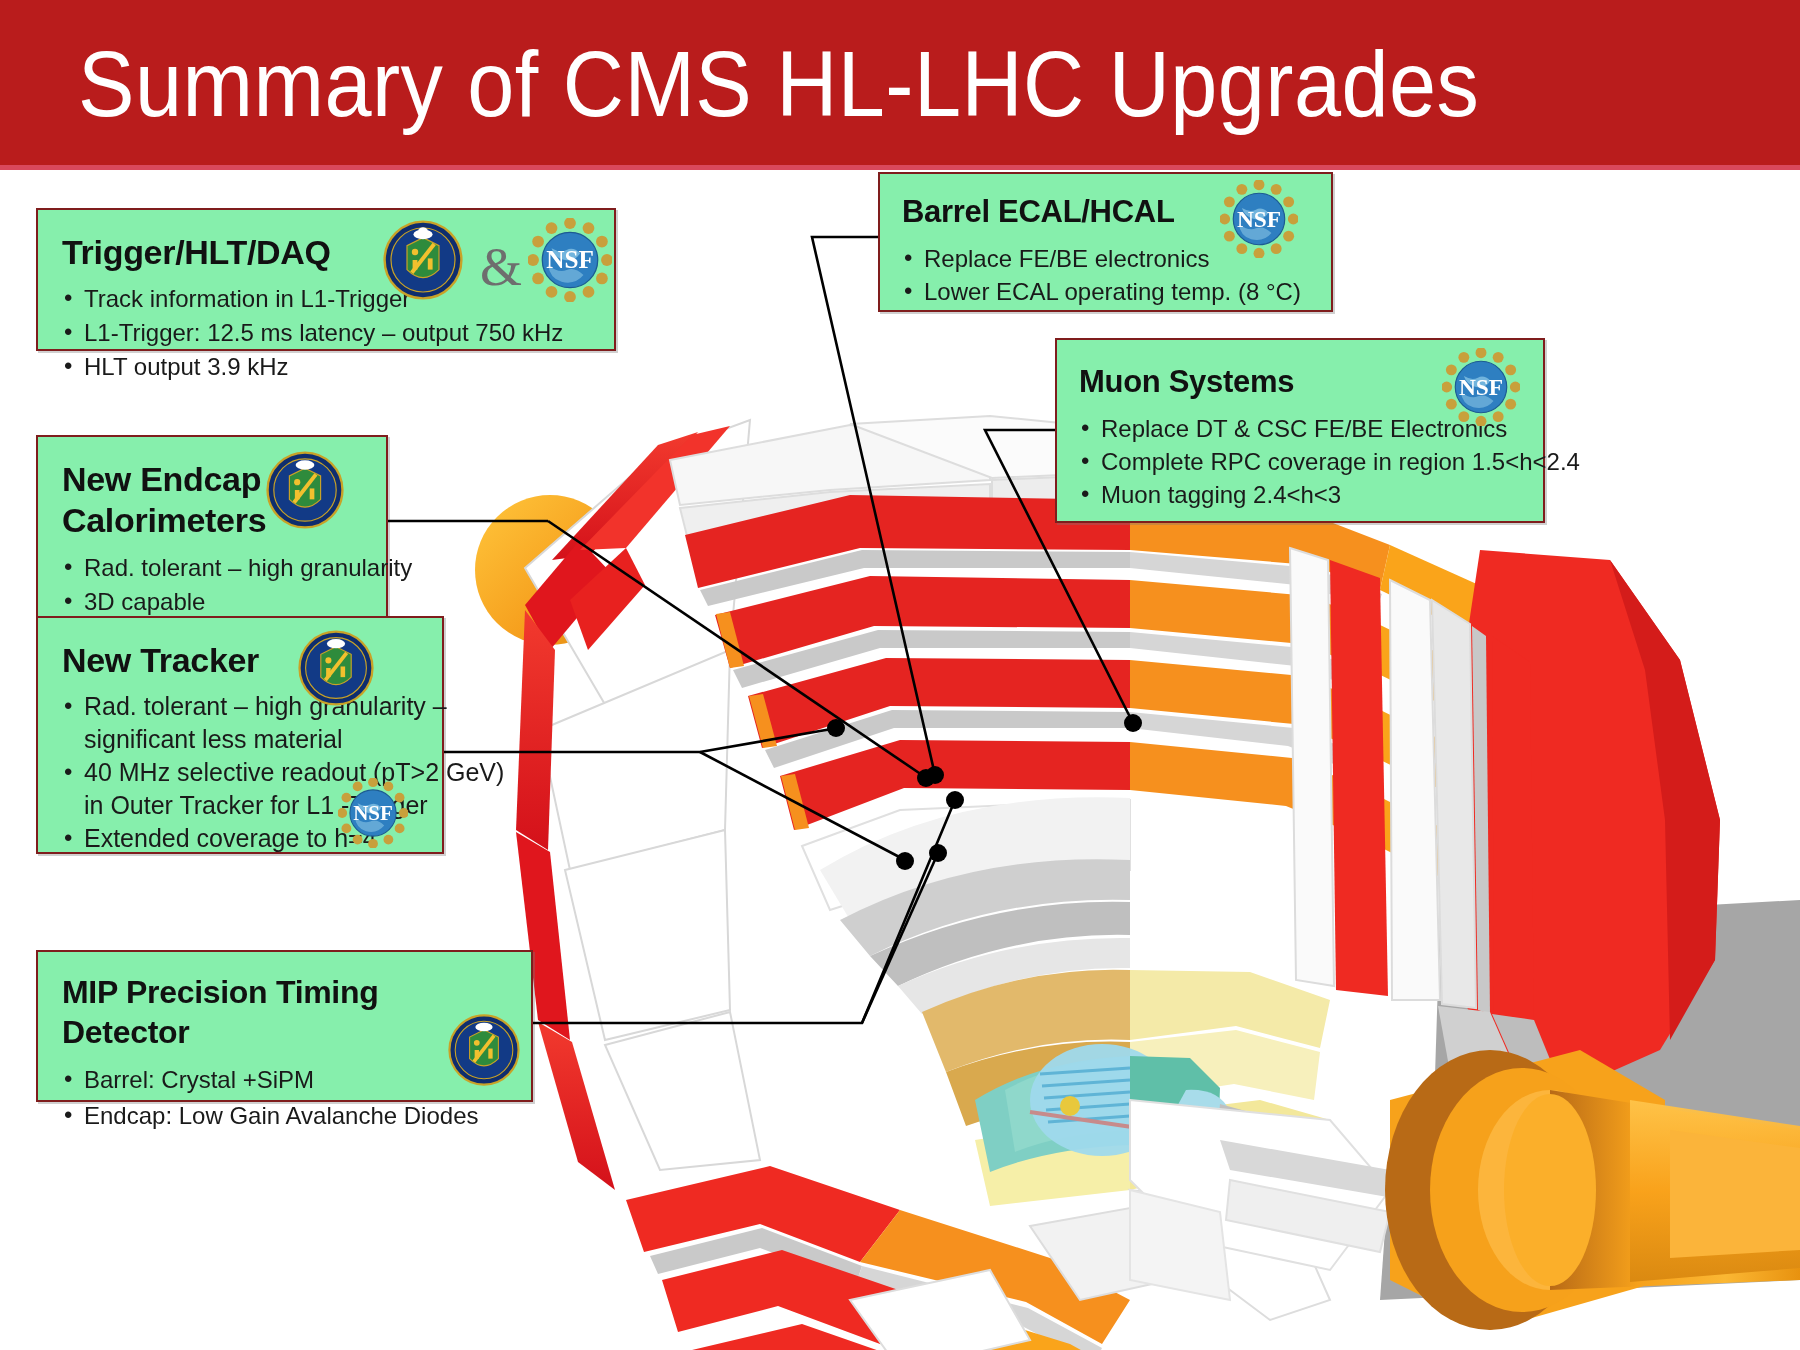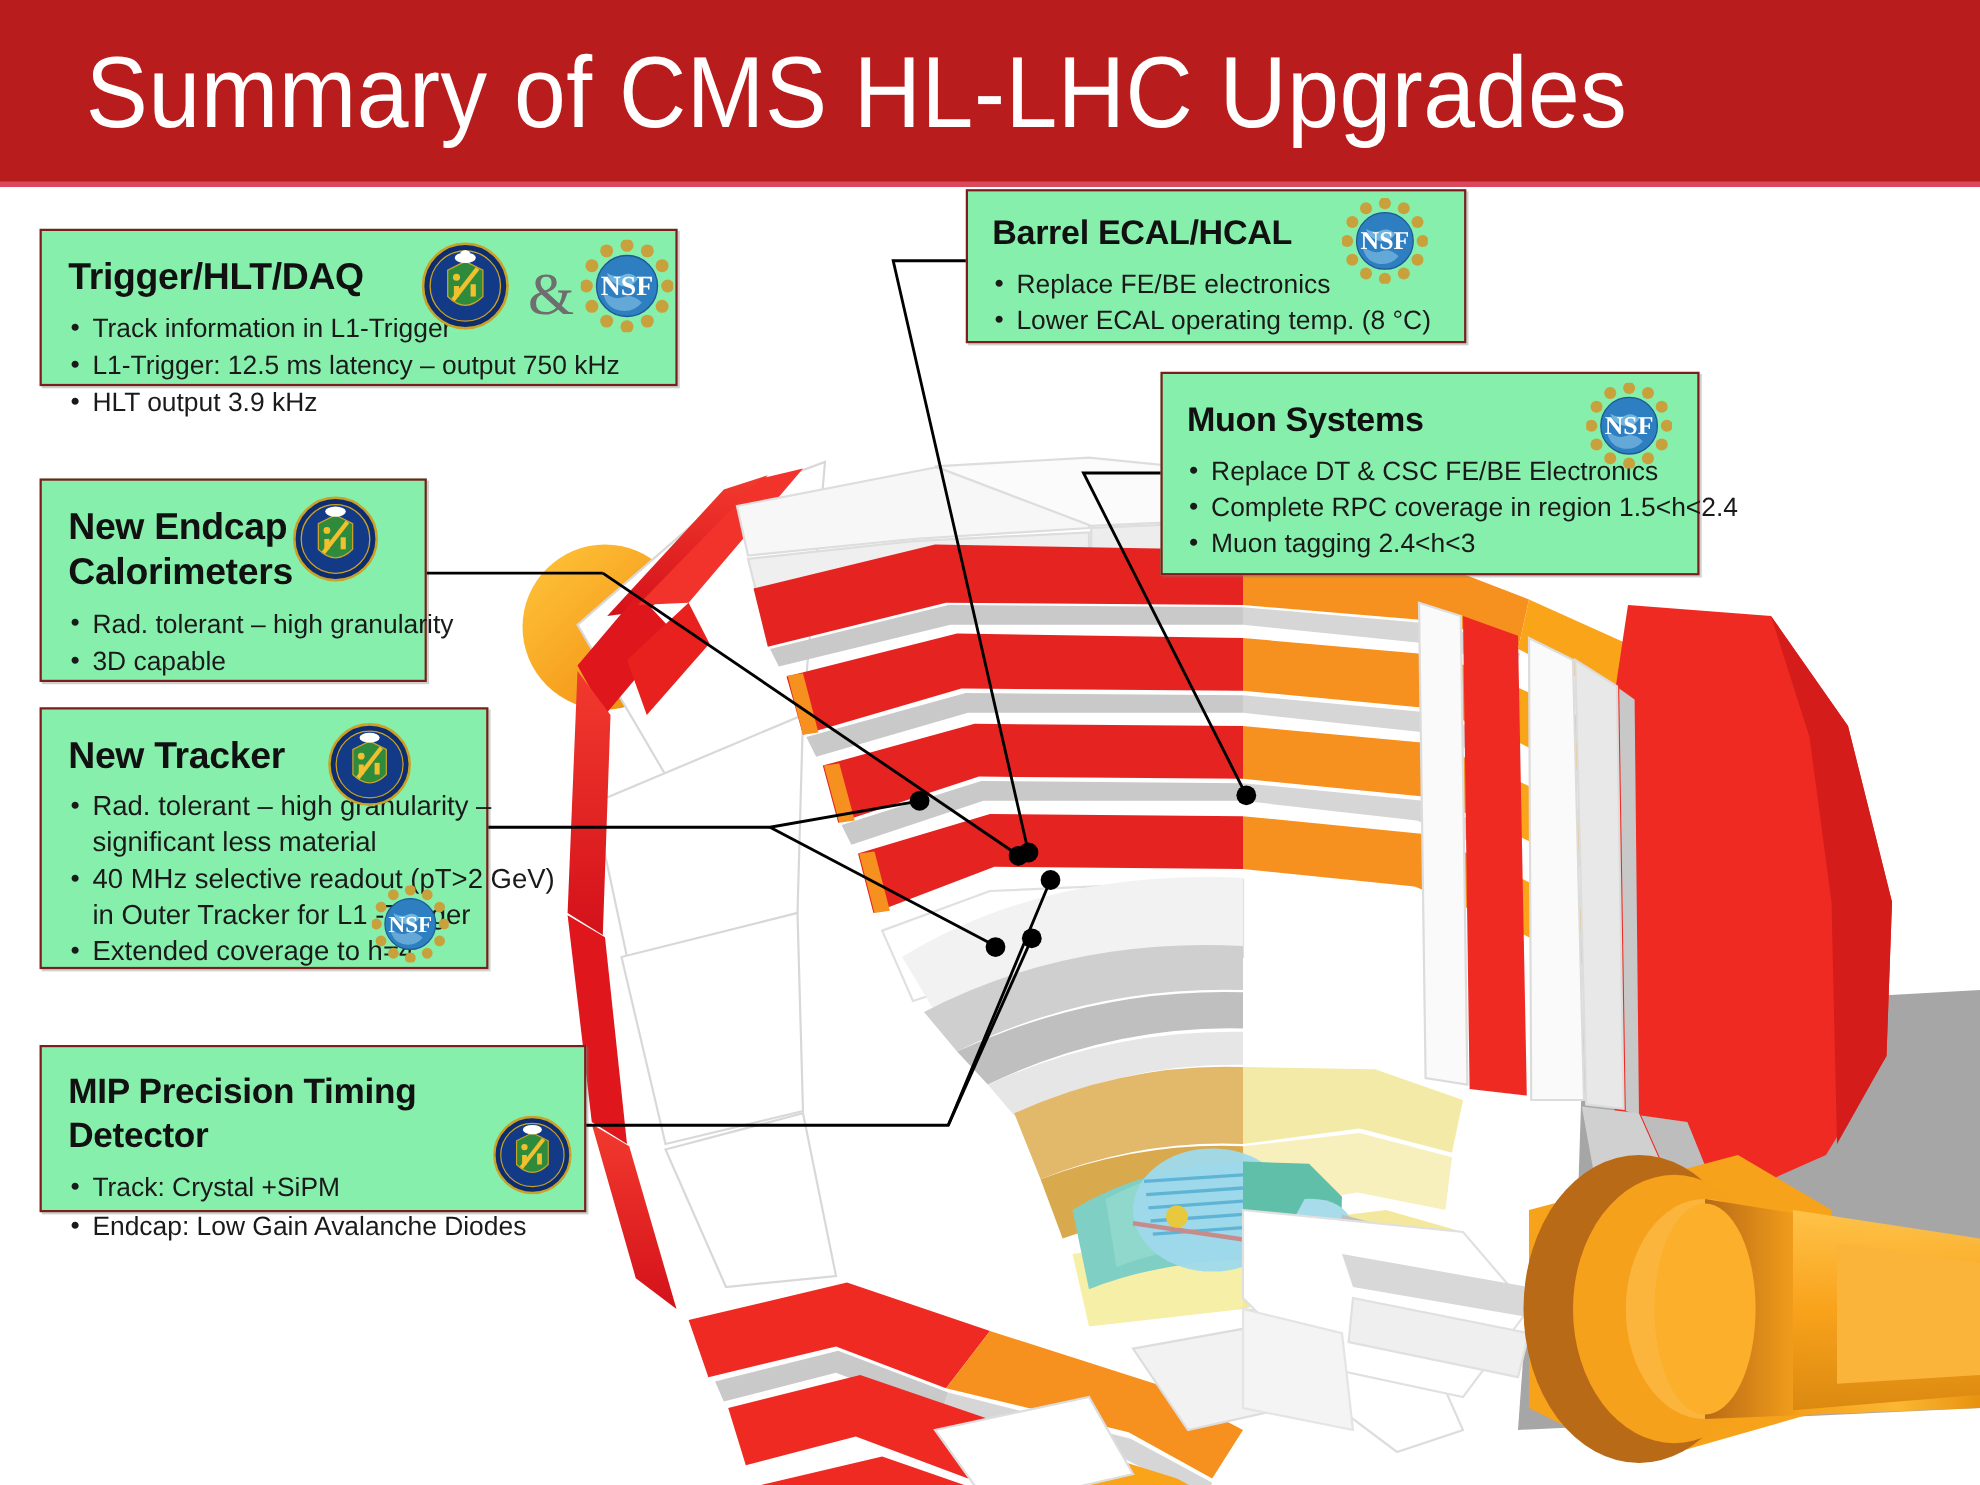--- a/index.html
+++ b/index.html
@@ -54,21 +54,21 @@
   }
   .callout li::before {
     content: "\2022"; position: absolute; left: 2px; top: -1px; font-size: 24px; color:#1a1a1a;
   }
   .callout li.cont { padding-left: 22px; }
   .callout li.cont::before { content: ""; }
 
   
   #box-trigger   { left: 36px;  top: 208px; width: 580px; height: 143px; padding: 22px 24px 14px 24px; }
   #box-endcap    { left: 36px;  top: 435px; width: 352px; height: 185px; padding: 22px 24px 14px 24px; }
-  #box-tracker   { left: 36px;  top: 643px; width: 408px; height: 238px; padding: 22px 24px 14px 24px; }
+  #box-tracker   { left: 36px;  top: 616px; width: 408px; height: 238px; padding: 22px 24px 14px 24px; }
   #box-mip       { left: 36px;  top: 950px; width: 497px; height: 152px; padding: 20px 24px 14px 24px; }
   #box-barrel    { left: 878px; top: 172px; width: 455px; height: 140px; padding: 18px 22px 12px 22px; }
   #box-muon      { left: 1055px;top: 338px; width: 490px; height: 185px; padding: 22px 22px 12px 22px; }
 
   #box-mip h2 { font-size: 32px; }
   #box-mip li { font-size: 24px; line-height: 36px; }
   #box-barrel h2 { font-size: 31px; }
   #box-barrel li { font-size: 24px; line-height: 33px; }
   #box-muon h2 { font-size: 31px; }
   #box-muon li { font-size: 24px; line-height: 33px; }
@@ -442,21 +442,21 @@
       <circle cx="50" cy="50" r="33" fill="none" stroke="#1C5A92" stroke-width="1.5"></circle>
       <path d="M28 36 q10 6 18 2 q8 -4 16 4 q-6 10 -18 8 q-12 -2 -16 -14 Z" fill="#8FCBE8" opacity="0.7"></path>
       <path d="M24 56 q12 10 22 6 q10 -4 20 6 q-10 12 -26 8 q-14 -4 -16 -20 Z" fill="#8FCBE8" opacity="0.55"></path>
       <text x="50" y="60" font-family="Liberation Serif, serif" font-size="30" font-weight="bold" fill="#FFFFFF" text-anchor="middle">NSF</text>
     </svg>
   </div>
 
   <div class="callout" id="box-mip">
     <h2>MIP Precision Timing Detector</h2>
     <ul>
-      <li>Track: Crystal +SiPM</li>
+      <li>Barrel: Crystal +SiPM</li>
       <li>Endcap: Low Gain Avalanche Diodes</li>
     </ul>
     <svg class="logo" style="left:410px; top:62px;" width="72" height="72" viewBox="0 0 100 100">
       <circle cx="50" cy="50" r="48" fill="#0E2D6E" stroke="#C9A227" stroke-width="3"></circle>
       <circle cx="50" cy="50" r="40" fill="#123A86"></circle>
       <circle cx="50" cy="50" r="40" fill="none" stroke="#C9A227" stroke-width="1.5"></circle>
       <path d="M50 22 L70 32 L70 62 Q50 82 30 62 L30 32 Z" fill="#2E8B3C" stroke="#C9A227" stroke-width="1.5"></path>
       <path d="M36 66 L64 30" stroke="#F2C02E" stroke-width="5"></path>
       <circle cx="40" cy="40" r="4" fill="#F2C02E"></circle>
       <rect x="37" y="50" width="6" height="12" fill="#F2C02E"></rect>

